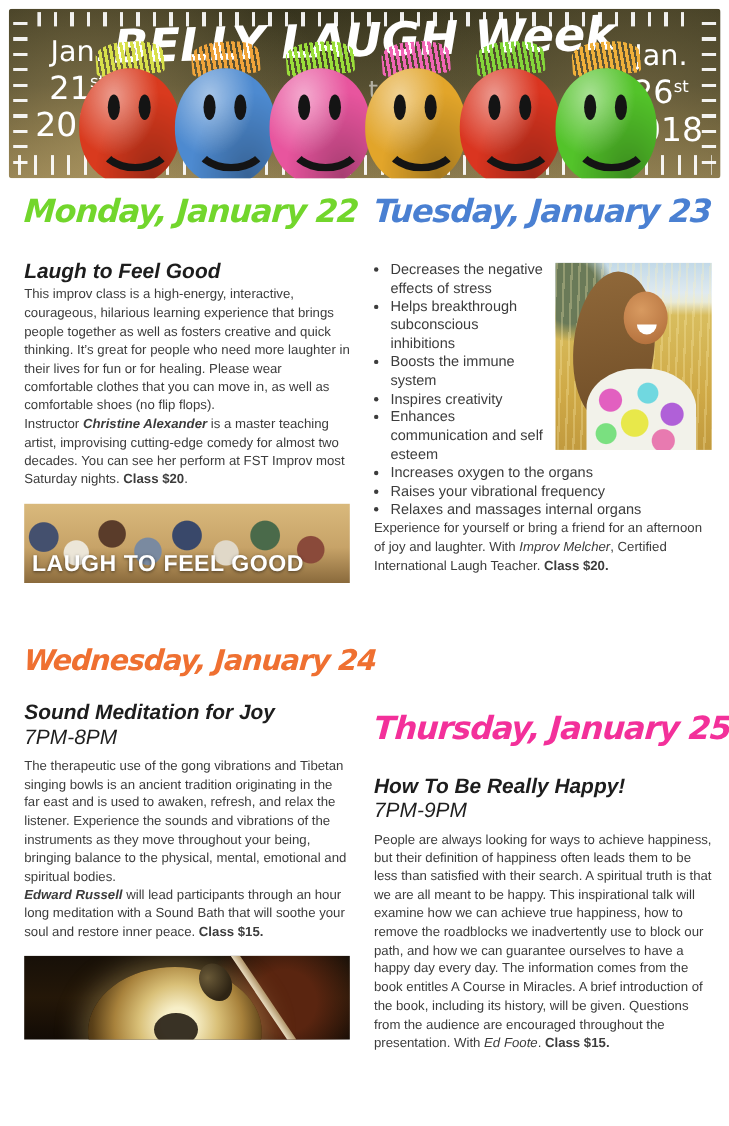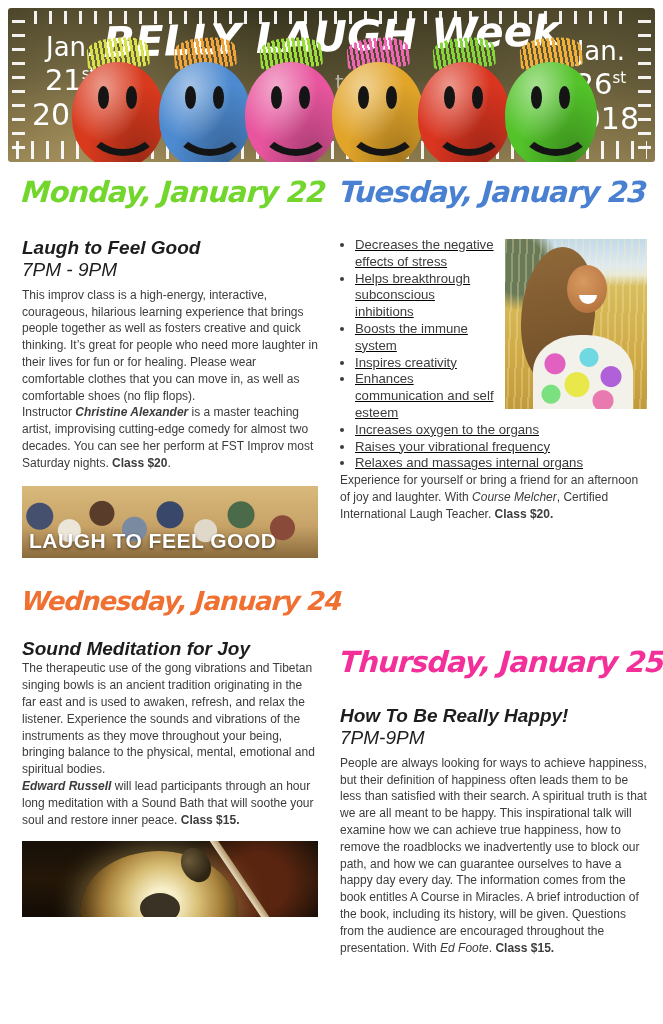--- a/index.html
+++ b/index.html
@@ -58,21 +58,21 @@
   .sec-wednesday .day-heading{font-size:26px;margin-bottom:24px;}
   .sec-thursday .day-heading{margin-bottom:28px;}
 
   .event-title{font-style:italic;font-weight:bold;font-size:19px;line-height:1.18;color:#1d1d1d;margin:0;}
   .sec-tuesday .event-title{font-size:18px;}
   .event-time{font-style:italic;font-weight:normal;font-size:19px;line-height:1.18;color:#1d1d1d;margin:0 0 5px 0;}
 
   .body-text{font-size:12px;line-height:16.8px;color:#3c3c3c;margin:0;white-space:pre-line;}
   .seg-b{font-weight:bold;} .seg-i{font-style:italic;} .seg-b.seg-i{font-weight:bold;font-style:italic;margin-top:38px;}
 
-  ul.bullets{margin:0 0 0 0;padding:0 0 0 15px;list-style:disc outside;text-decoration:underline;}
+  ul.bullets{margin:0 0 0 0;padding:0 0 0 15px;list-style:disc outside;}
   ul.bullets li{font-size:13.2px;line-height:16.8px;color:#3c3c3c;}
 
   
   .photo-laugh{position:relative;width:296px;height:72px;margin-top:14px;overflow:hidden;
     background:
       radial-gradient(circle at 6% 42%, #44506e 0 13px, rgba(0,0,0,0) 14px),
       radial-gradient(circle at 16% 62%, #ece6d8 0 11px, rgba(0,0,0,0) 12px),
       radial-gradient(circle at 27% 38%, #5a3c2a 0 12px, rgba(0,0,0,0) 13px),
       radial-gradient(circle at 38% 60%, #7a8aa0 0 12px, rgba(0,0,0,0) 13px),
       radial-gradient(circle at 50% 40%, #39486a 0 13px, rgba(0,0,0,0) 14px),
@@ -188,31 +188,31 @@
             <div class="eye r"></div>
             <div class="smile"></div>
           </div>
         </div>
       </div>
   </div>
 
   <div class="section sec-monday">
     <h2 class="day-heading" style="color: rgb(114, 214, 44);">Monday, January 22</h2>
     <p class="event-title">Laugh to Feel Good</p>
-    <p class="event-time">7PM - 9PM</p>
     <p class="body-text"><span>This improv class is a high-energy, interactive, courageous, hilarious learning experience that brings people together as well as fosters creative and quick thinking. It’s great for people who need more laughter in their lives for fun or for healing. Please wear comfortable clothes that you can move in, as well as comfortable shoes (no flip flops).
 Instructor </span><span class="seg-b seg-i">Christine Alexander</span><span> is a master teaching artist, improvising cutting-edge comedy for almost two decades. You can see her perform at FST Improv most Saturday nights. </span><span class="seg-b">Class $20</span><span>.</span></p>
     <div class="photo-laugh">
       <span class="photo-caption">LAUGH TO FEEL GOOD</span>
     </div>
   </div>
 
   <div class="section sec-wednesday">
     <h2 class="day-heading" style="color: rgb(239, 112, 49);">Wednesday, January 24</h2>
     <p class="event-title">Sound Meditation for Joy</p>
+    <p class="event-time">7PM-8PM</p>
     <p class="body-text"><span>The therapeutic use of the gong vibrations and Tibetan singing bowls is an ancient tradition originating in the far east and is used to awaken, refresh, and relax the listener. Experience the sounds and vibrations of the instruments as they move throughout your being, bringing balance to the physical, mental, emotional and spiritual bodies.
 </span><span class="seg-b seg-i">Edward Russell</span><span> will lead participants through an hour long meditation with a Sound Bath that will soothe your soul and restore inner peace. </span><span class="seg-b">Class $15.</span></p>
     <div class="photo-gong">
       <div class="gong-disc"></div>
       <div class="gong-hole"></div>
       <div class="mallet-stick"></div>
       <div class="mallet-head"></div>
     </div>
   </div>
 
@@ -228,21 +228,21 @@
     <ul class="bullets">
         <li>Decreases the negative effects of stress</li>
         <li>Helps breakthrough subconscious inhibitions</li>
         <li>Boosts the immune system</li>
         <li>Inspires creativity</li>
         <li>Enhances communication and self esteem</li>
         <li>Increases oxygen to the organs</li>
         <li>Raises your vibrational frequency</li>
         <li>Relaxes and massages internal organs</li>
       </ul>
-    <p class="body-text"><span>Experience for yourself or bring a friend for an afternoon of joy and laughter. With </span><span class="seg-i">Course Melcher</span><span>, Certified International Laugh Teacher. </span><span class="seg-b">Class $20.</span></p>
+    <p class="body-text"><span>Experience for yourself or bring a friend for an afternoon of joy and laughter. With </span><span class="seg-i">Improv Melcher</span><span>, Certified International Laugh Teacher. </span><span class="seg-b">Class $20.</span></p>
   </div>
 
   <div class="section sec-thursday">
     <h2 class="day-heading" style="color: rgb(243, 48, 154);">Thursday, January 25</h2>
     <p class="event-title">How To Be Really Happy!</p>
     <p class="event-time">7PM-9PM</p>
     <p class="body-text"><span>People are always looking for ways to achieve happiness, but their definition of happiness often leads them to be less than satisfied with their search. A spiritual truth is that we are all meant to be happy. This inspirational talk will examine how we can achieve true happiness, how to remove the roadblocks we inadvertently use to block our path, and how we can guarantee ourselves to have a happy day every day. The information comes from the book entitles A Course in Miracles. A brief introduction of the book, including its history, will be given. Questions from the audience are encouraged throughout the presentation. With </span><span class="seg-i">Ed Foote</span><span>. </span><span class="seg-b">Class $15.</span></p>
   </div>
 
 </div>

